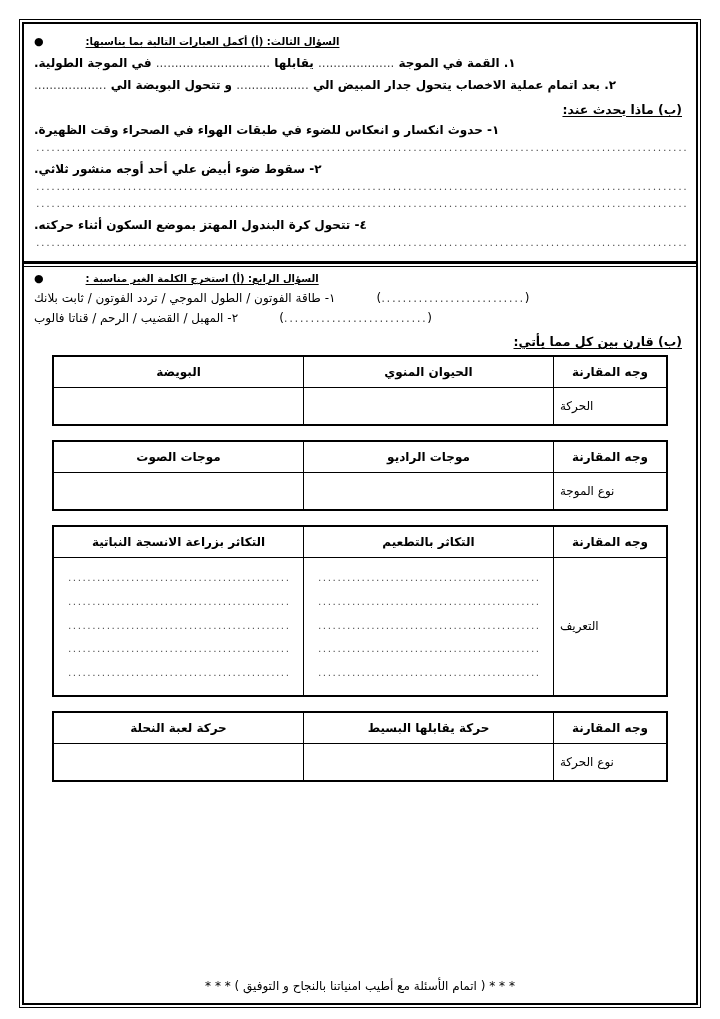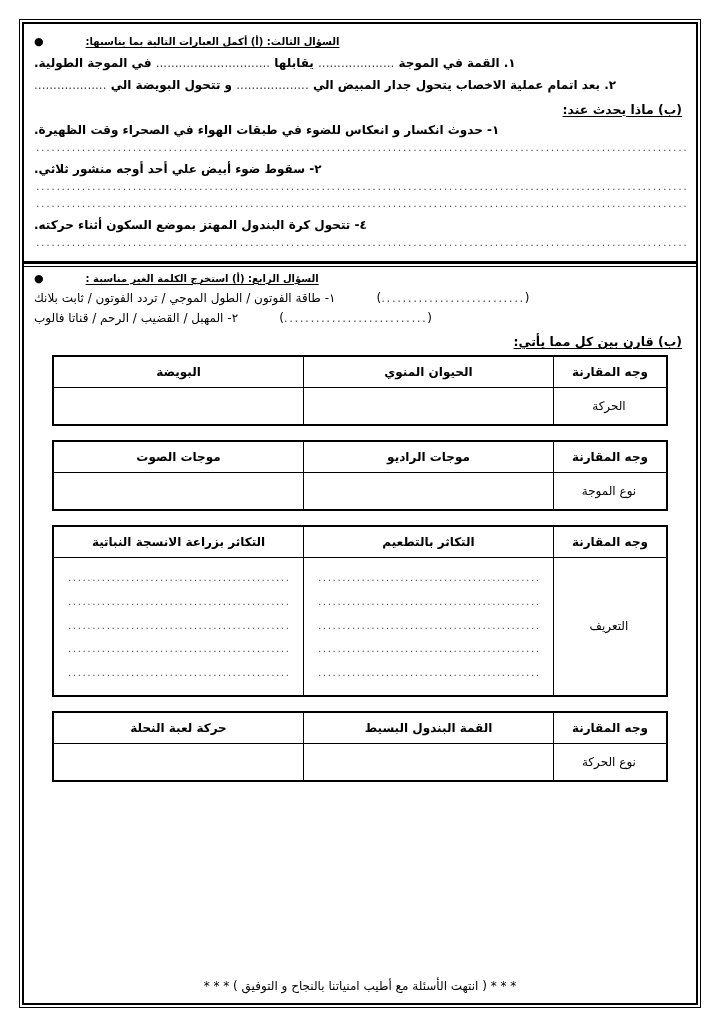--- a/index.html
+++ b/index.html
@@ -152,21 +152,21 @@
   }
   table.cmp th {
     font-size: 12px;
     font-weight: bold;
     height: 22px;
     text-align: center;
   }
   table.cmp td.rowhead {
     font-size: 12px;
     font-weight: normal;
-    text-align: center;
+    text-align: left;
     padding-right: 8px;
   }
   table.cmp td.empty {
     height: 28px;
   }
   col.c-label { width: 18.5%; }
   col.c-mid   { width: 40.7%; }
   col.c-last  { width: 40.8%; }
 
   .cell-dots {
@@ -370,36 +370,36 @@
 
         <table class="cmp">
           <colgroup>
               <col class="c-label">
               <col class="c-mid">
               <col class="c-last">
             </colgroup>
           <thead>
             <tr>
               <th>وجه المقارنة</th>
-              <th>القمة البندول البسيط</th>
+              <th>حركة يقابلها البسيط</th>
               <th>حركة لعبة النحلة</th>
             </tr>
           </thead>
           <tbody>
             <tr>
               <td class="rowhead">نوع الحركة</td>
               <td class="empty"></td>
               <td class="empty"></td>
             </tr>
           </tbody>
         </table>
 
       </div>
     </div>
 
     <div class="footer">
       <span class="stars">*   *   *</span>
-      <span>( انتهت الأسئلة مع أطيب امنياتنا بالنجاح و التوفيق )</span>
+      <span>( اتمام الأسئلة مع أطيب امنياتنا بالنجاح و التوفيق )</span>
       <span class="stars">*   *   *</span>
     </div>
 
   </div>
 </div>
 
 </body></html>

